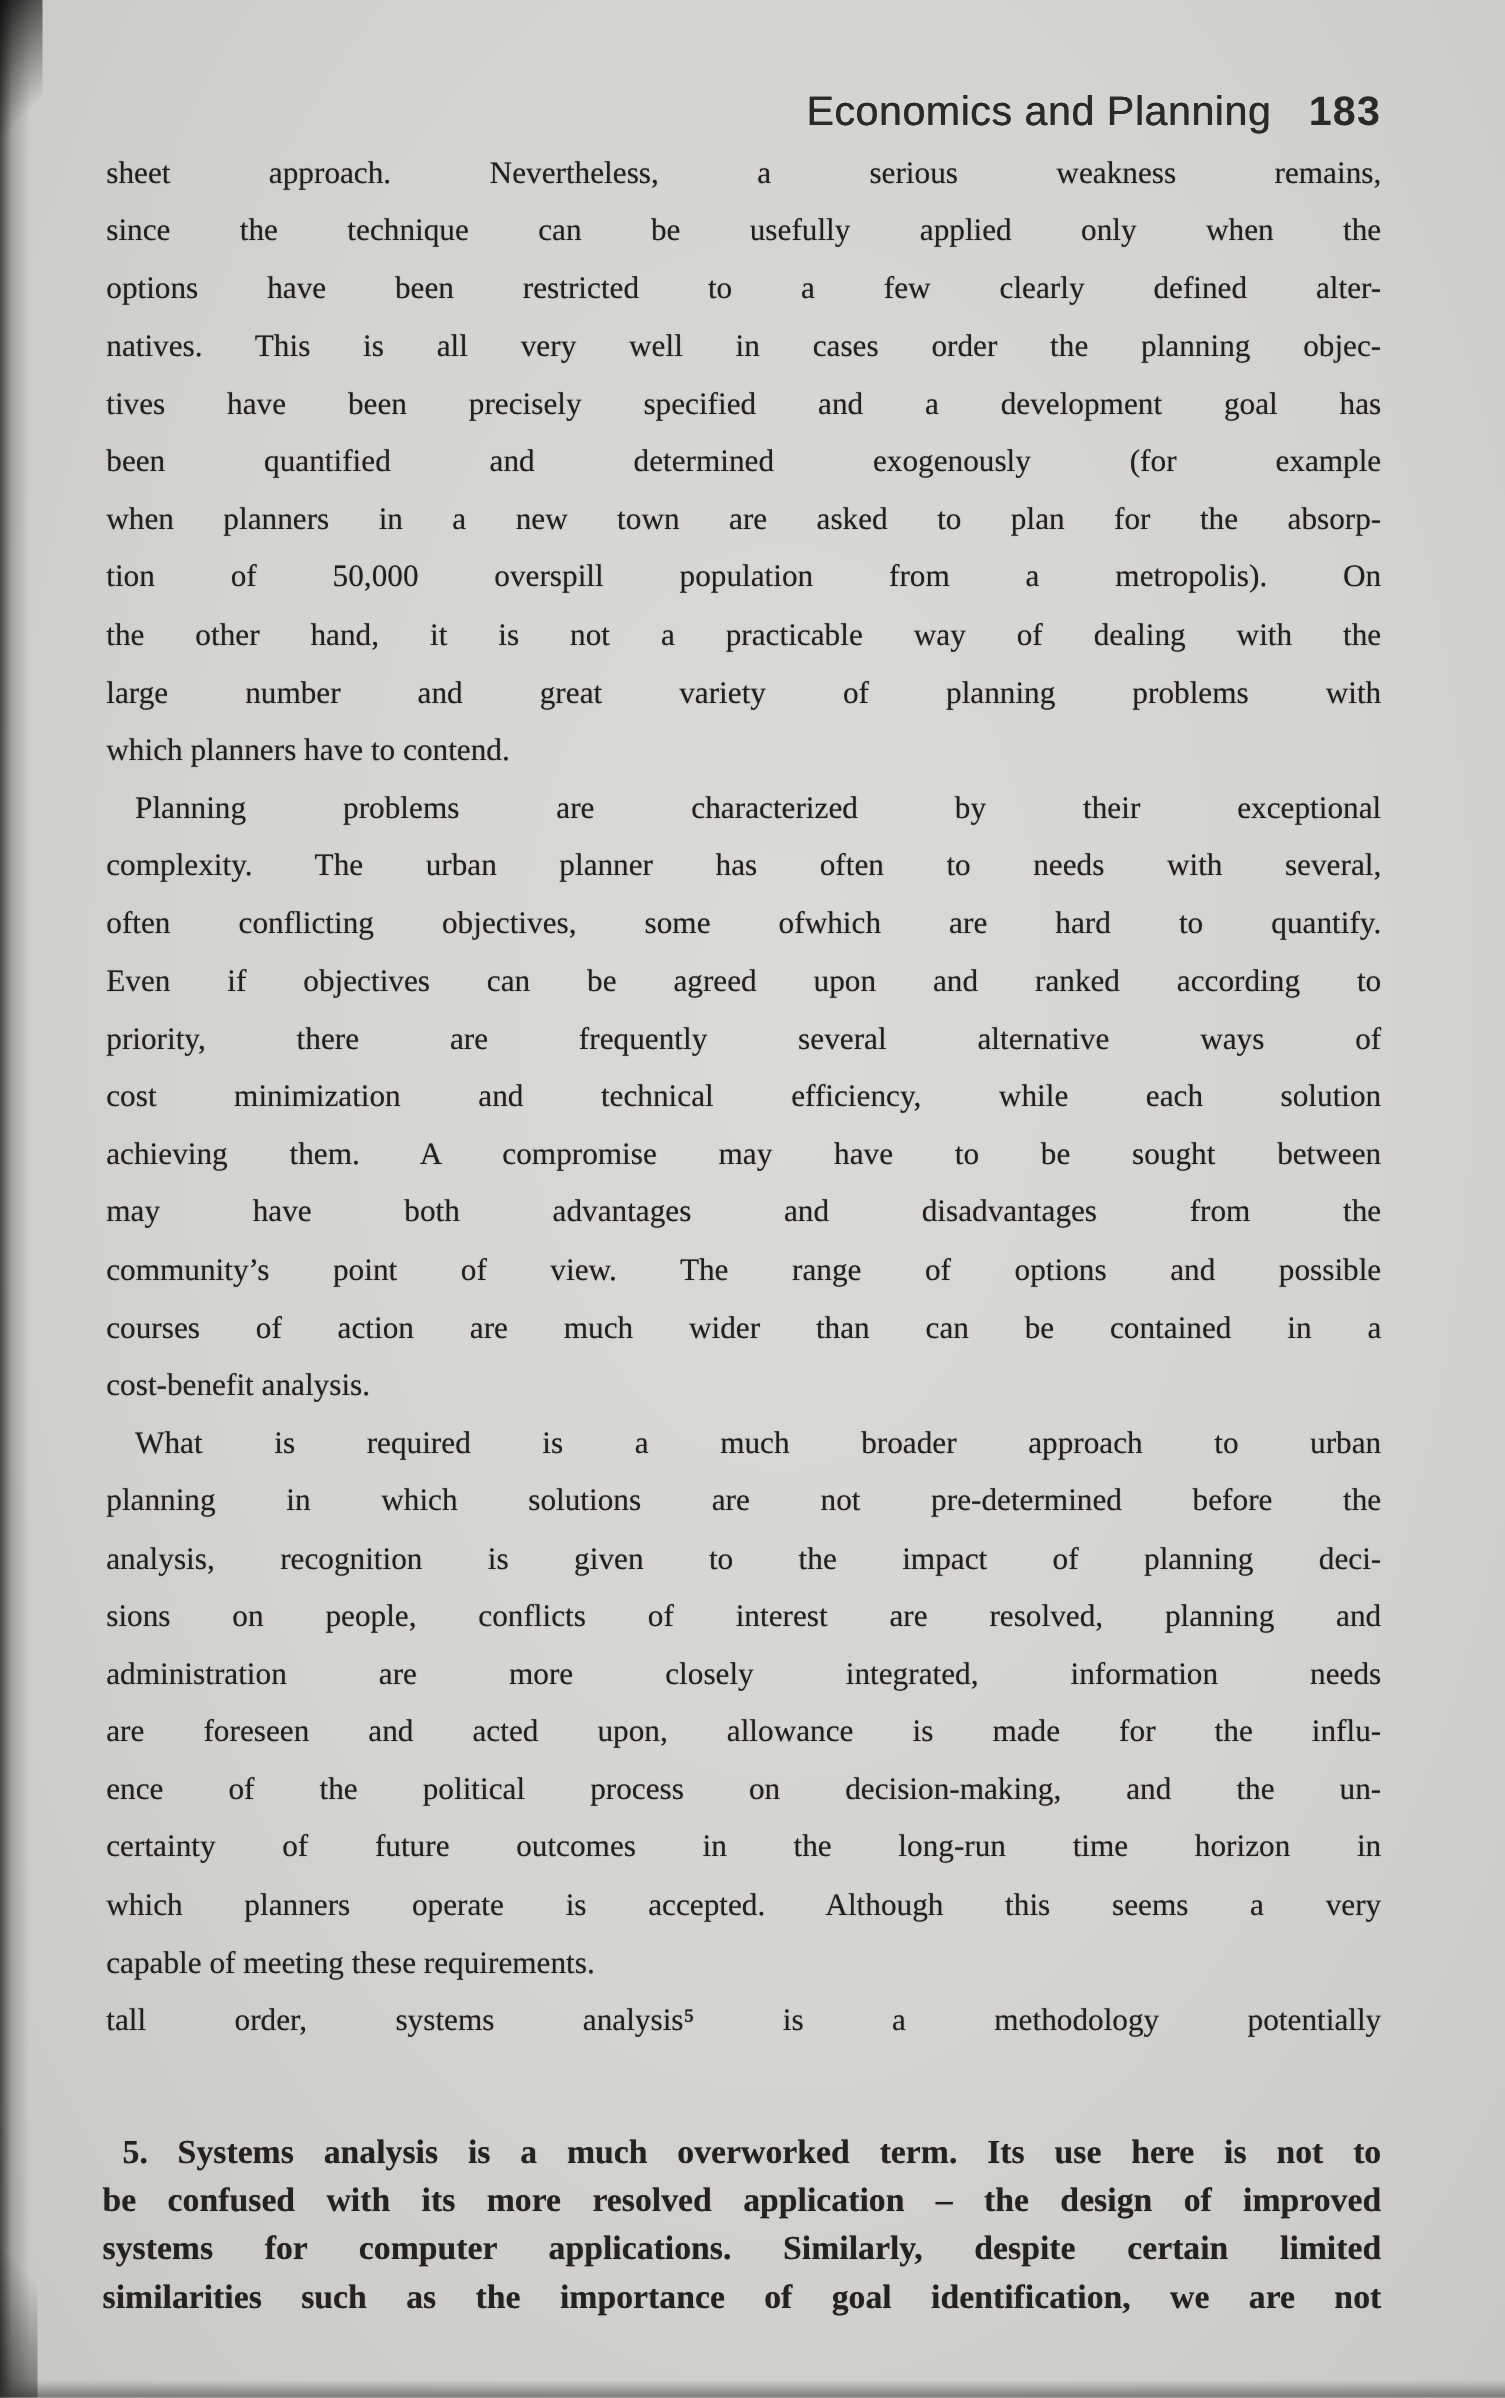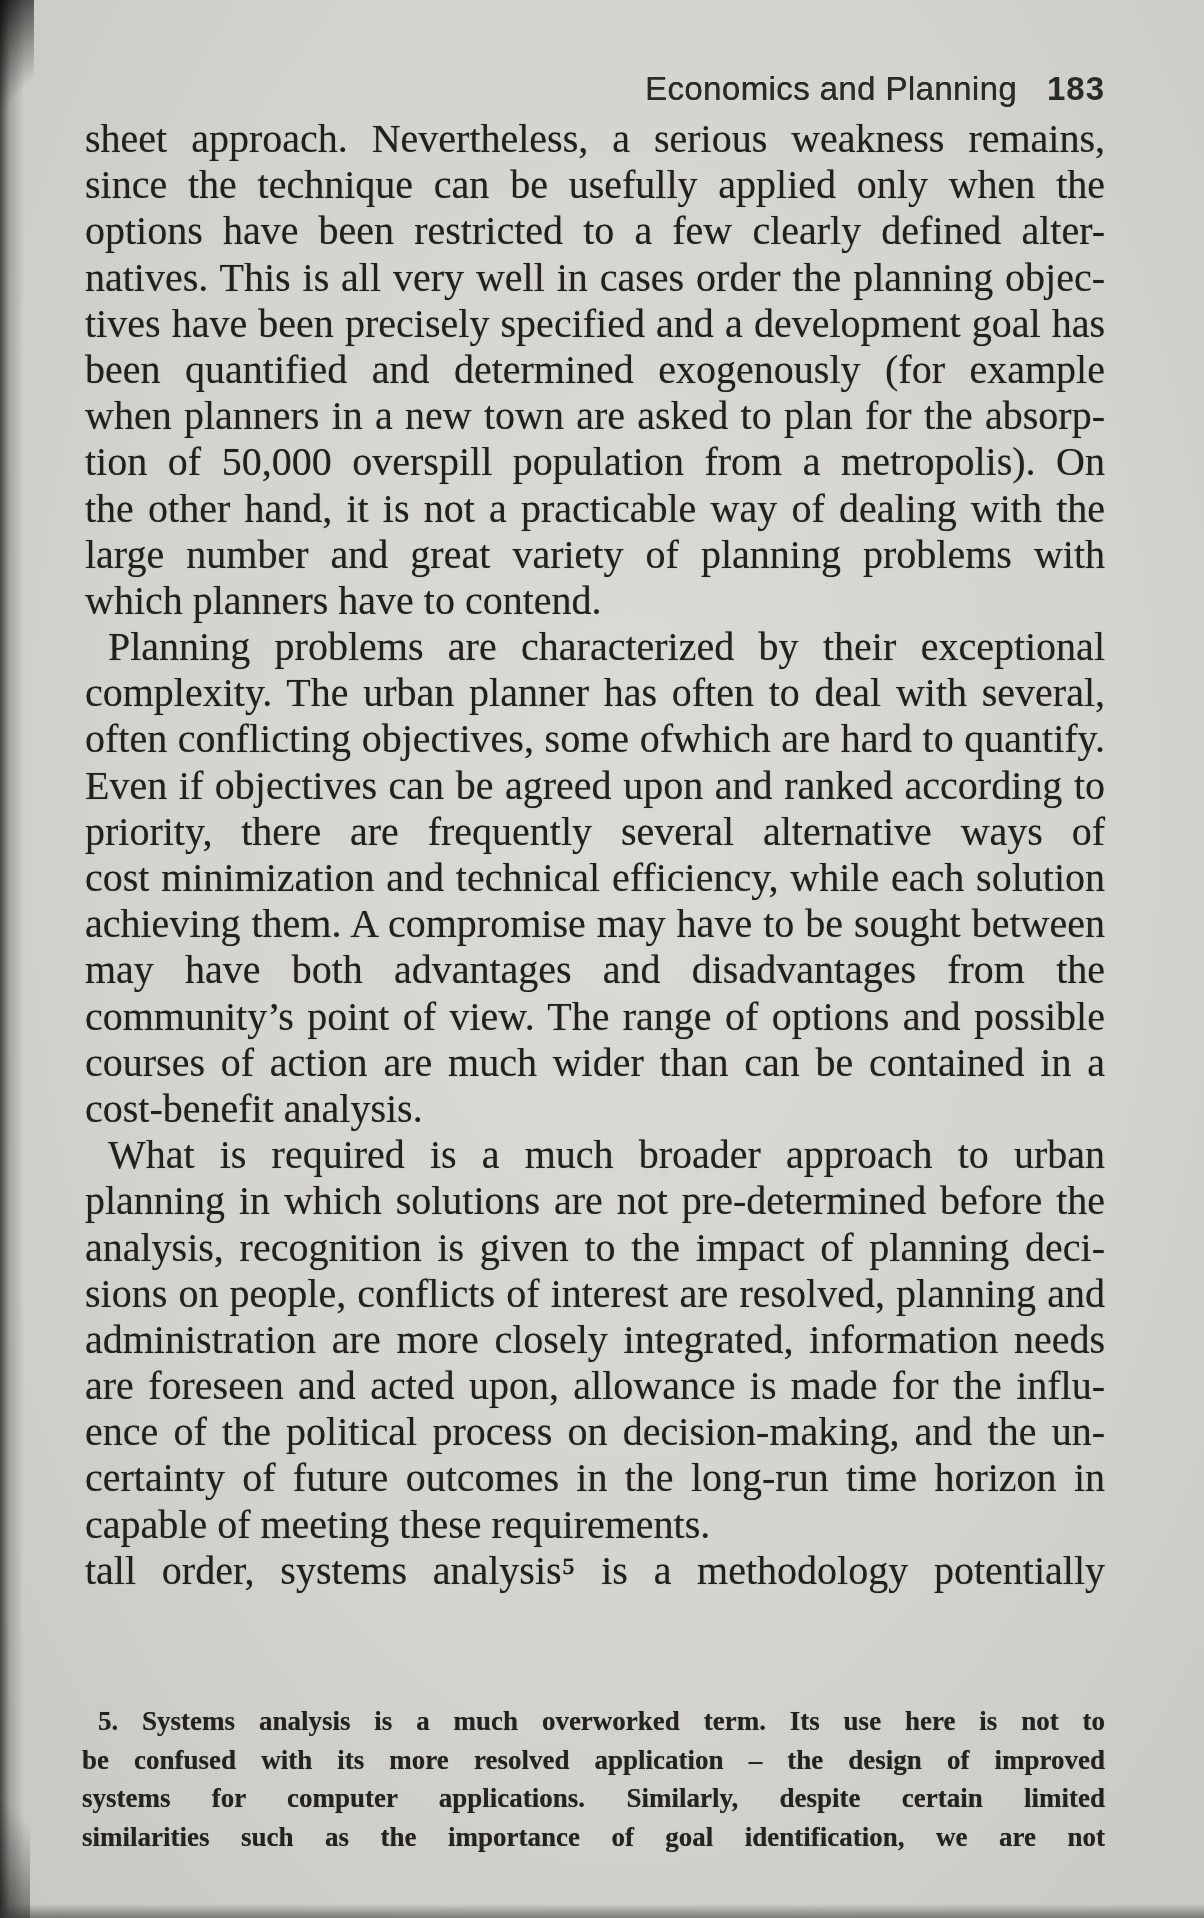--- a/index.html
+++ b/index.html
@@ -66,21 +66,21 @@
     letter-spacing: 1px;
     text-align: right;
   }
 
   .body-text {
     position: absolute;
     top: 116px;
     left: 85px;
     width: 1020px;
     font-family: "Liberation Serif", "DejaVu Serif", serif;
-    font-size: 40px;
+    font-size: 25px;
     color: #21201e;
   }
   .line {
     height: 46.2px;
     line-height: 46.2px;
     text-align: justify;
     text-align-last: justify;
     text-shadow: 0 0 1px rgba(33,32,30,0.45);
     white-space: nowrap0; 
   }
@@ -129,40 +129,41 @@
         <div class="line">tives have been precisely specified and a development goal has</div>
         <div class="line">been quantified and determined exogenously (for example</div>
         <div class="line">when planners in a new town are asked to plan for the absorp-</div>
         <div class="line">tion of 50,000 overspill population from a metropolis). On</div>
         <div class="line">the other hand, it is not a practicable way of dealing with the</div>
         <div class="line">large number and great variety of planning problems with</div>
         <div class="line flush-left">which planners have to contend.</div>
       </div>
       <div>
         <div class="line indent">Planning problems are characterized by their exceptional</div>
-        <div class="line">complexity. The urban planner has often to deal with several,</div>
+        <div class="line">complexity. The urban planner has often to needs with several,</div>
         <div class="line">often conflicting objectives, some ofwhich are hard to quantify.</div>
         <div class="line">Even if objectives can be agreed upon and ranked according to</div>
         <div class="line">priority, there are frequently several alternative ways of</div>
         <div class="line">cost minimization and technical efficiency, while each solution</div>
         <div class="line">achieving them. A compromise may have to be sought between</div>
         <div class="line">may have both advantages and disadvantages from the</div>
         <div class="line">community’s point of view. The range of options and possible</div>
         <div class="line">courses of action are much wider than can be contained in a</div>
         <div class="line flush-left">cost-benefit analysis.</div>
       </div>
       <div>
         <div class="line indent">What is required is a much broader approach to urban</div>
         <div class="line">planning in which solutions are not pre-determined before the</div>
         <div class="line">analysis, recognition is given to the impact of planning deci-</div>
         <div class="line">sions on people, conflicts of interest are resolved, planning and</div>
         <div class="line">administration are more closely integrated, information needs</div>
         <div class="line">are foreseen and acted upon, allowance is made for the influ-</div>
         <div class="line">ence of the political process on decision-making, and the un-</div>
         <div class="line">certainty of future outcomes in the long-run time horizon in</div>
+        <div class="line">which planners operate is accepted. Although this seems a very</div>
         <div class="line flush-left">capable of meeting these requirements.</div>
         <div class="line">tall order, systems analysis⁵ is a methodology potentially</div>
       </div>
     </div>
 
   <div class="footnote">
       <div class="line indent">5. Systems analysis is a much overworked term. Its use here is not to</div>
       <div class="line">be confused with its more resolved application – the design of improved</div>
       <div class="line">systems for computer applications. Similarly, despite certain limited</div>
       <div class="line">similarities such as the importance of goal identification, we are not</div>

